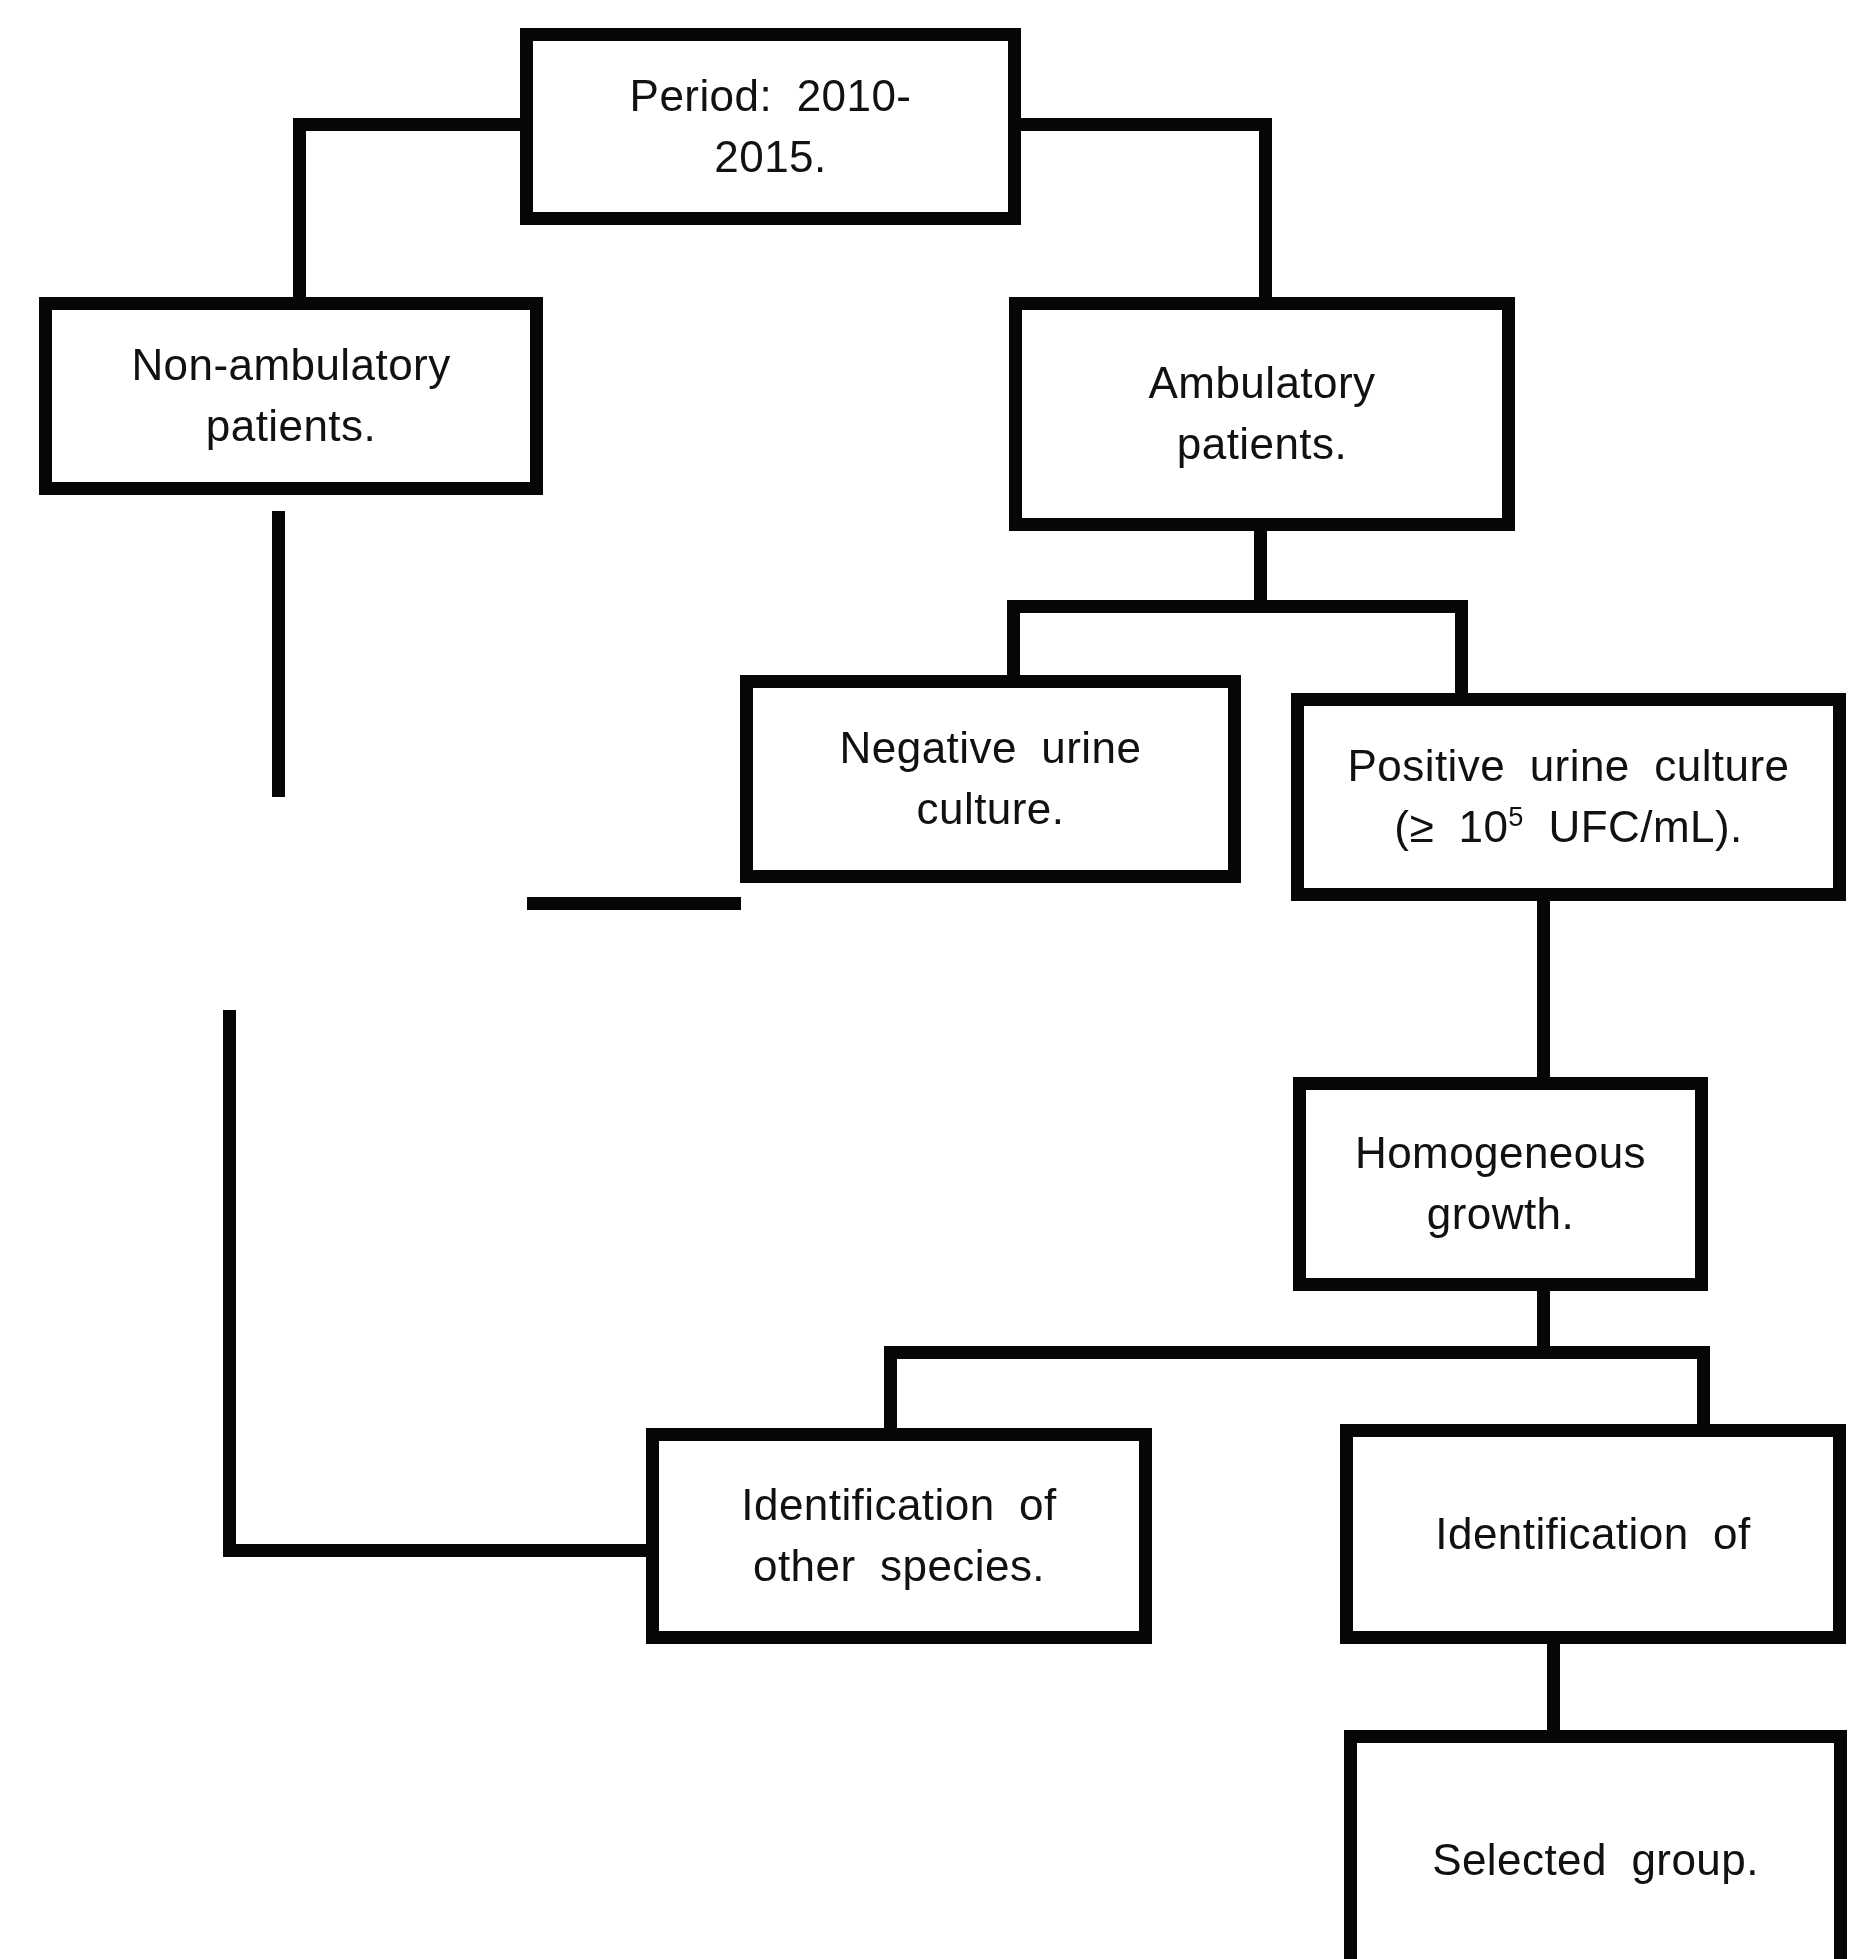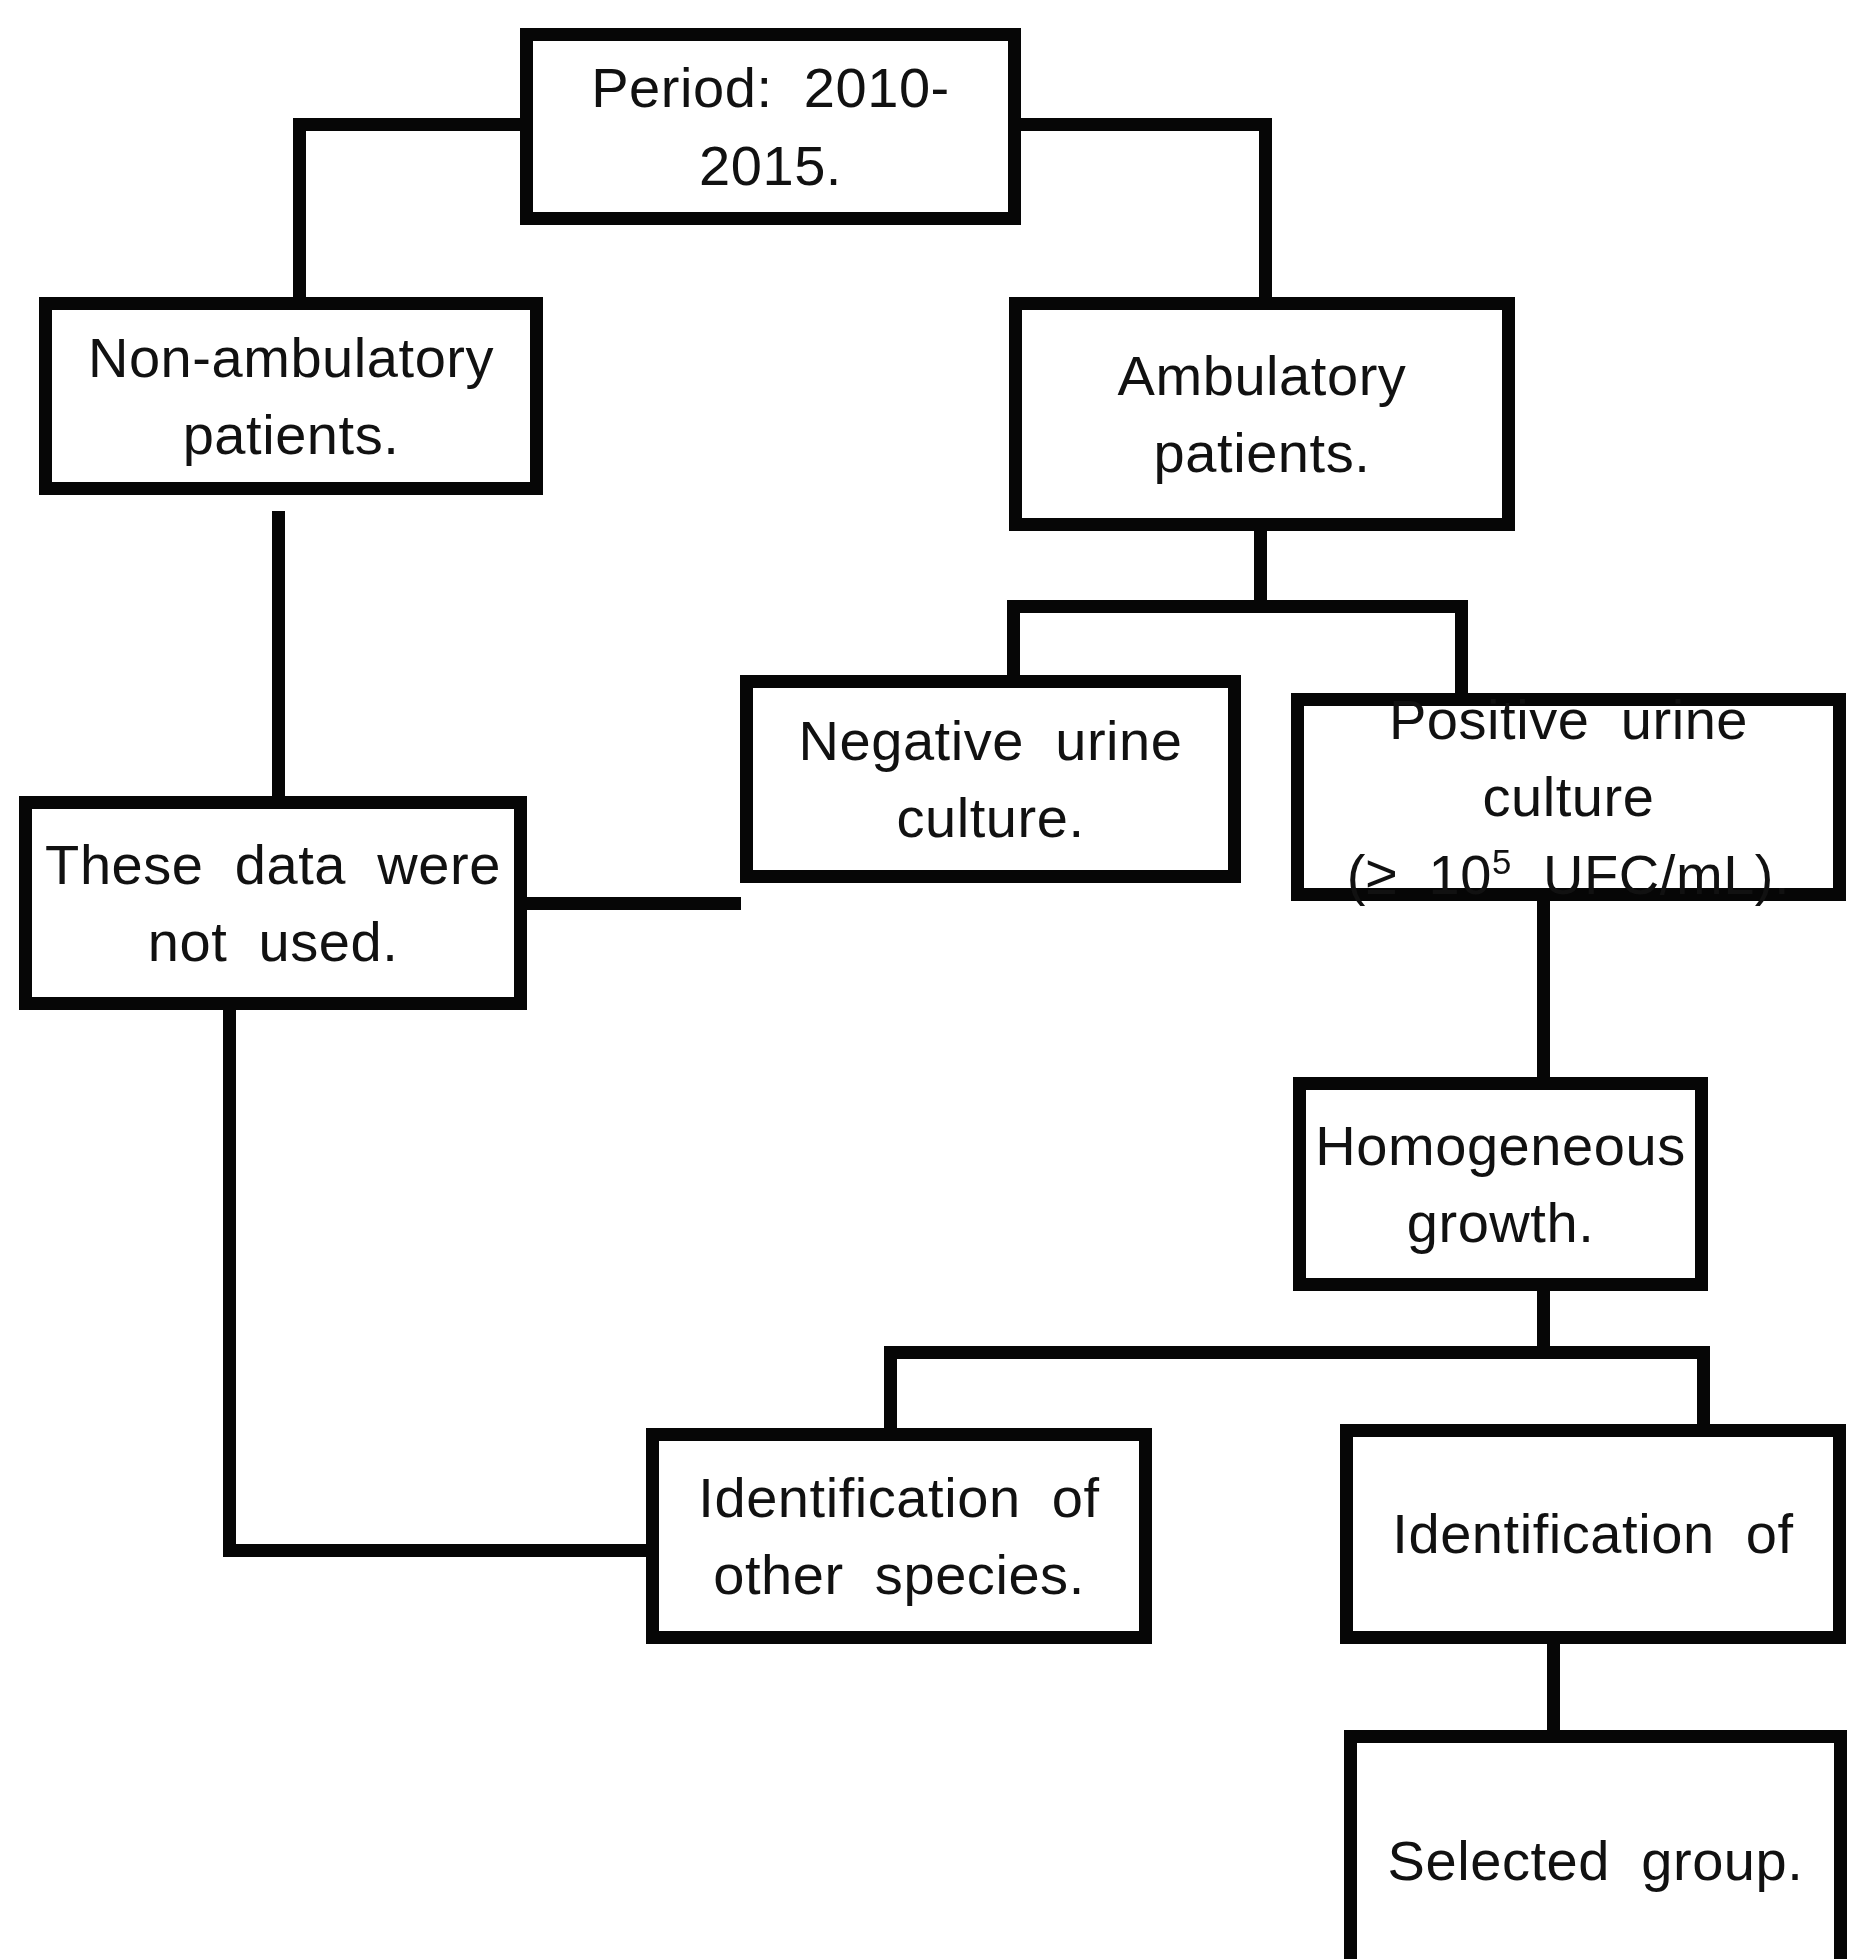--- a/index.html
+++ b/index.html
@@ -21,21 +21,21 @@
     border: 13px solid #060606;
     box-sizing: border-box;
     display: flex;
     align-items: center;
     justify-content: center;
     text-align: center;
     z-index: 2;
   }
   .box-label {
     white-space: pre-line;
-    font-size: 56px;
+    font-size: 44px;
     line-height: 1.38;
     word-spacing: 0.27em;
     letter-spacing: 0.01em;
     padding: 0 7.5px;
   }
   .box-label sup {
     font-size: 62%;
     line-height: 0;
   }
   .line {
@@ -117,24 +117,20 @@
 
   <div class="box" id="box-negative">
     <div class="box-label">Negative urine
 culture.</div>
   </div>
 
   <div class="box" id="box-positive">
     <div class="box-label"><span>Positive urine culture</span><br><span>(≥ 10</span><sup>5</sup><span> UFC/mL).</span></div>
   </div>
 
-  <div class="box" id="box-these-data">
-    <div class="box-label">These data were
-not used.</div>
-  </div>
 
   <div class="box" id="box-homogeneous">
     <div class="box-label">Homogeneous
 growth.</div>
   </div>
 
   <div class="box" id="box-other-species">
     <div class="box-label">Identification of
 other species.</div>
   </div>

